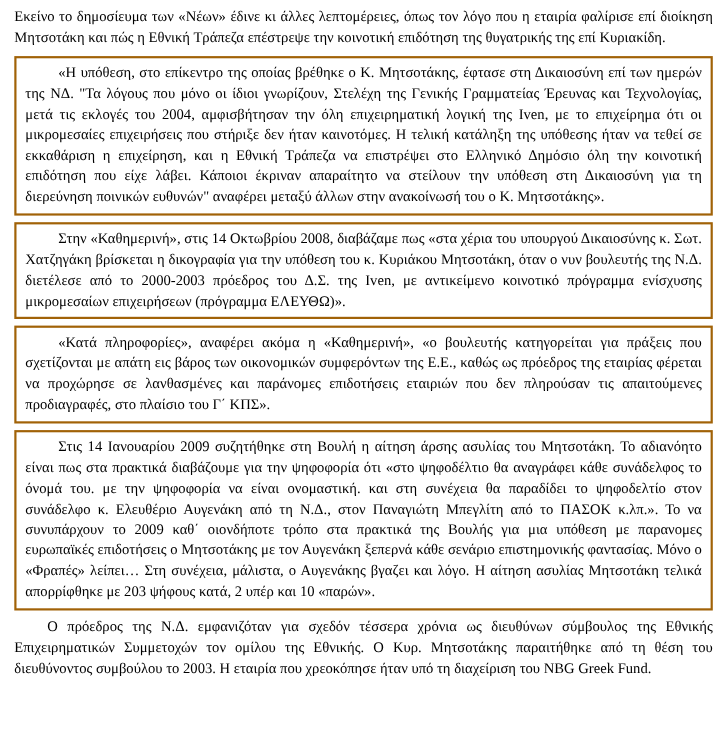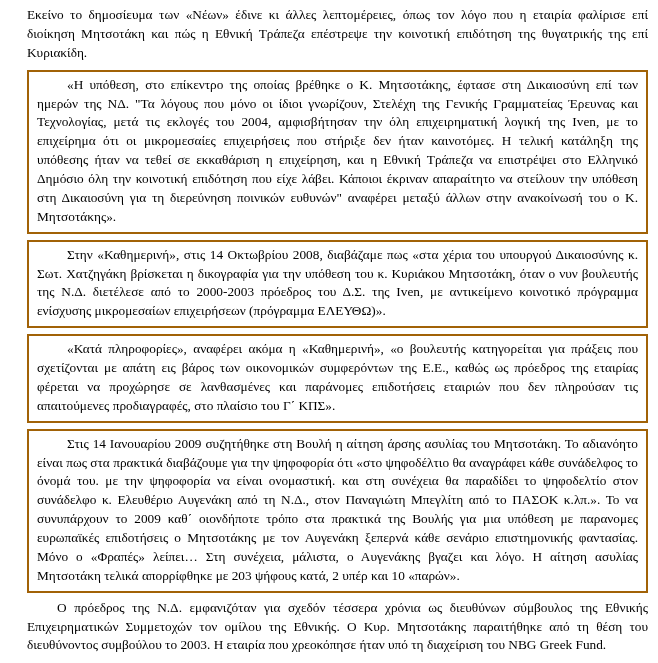--- a/index.html
+++ b/index.html
@@ -12,21 +12,21 @@
     background: #ffffff;
     font-family: "Liberation Serif", serif;
     color: #000000;
     overflow: hidden;
   }
   .page {
     position: relative;
     width: 658px;
     height: 663px;
     box-sizing: border-box;
-    padding: 6px 10px 0 27px;
+    padding: 6px 10px 0 13px;
   }
   .para {
     font-size: 13.3px;
     line-height: 1.42;
     text-align: justify;
     margin: 0 0 7px 0;
     padding: 0;
     text-indent: 30px;
   }
   .para.first {

